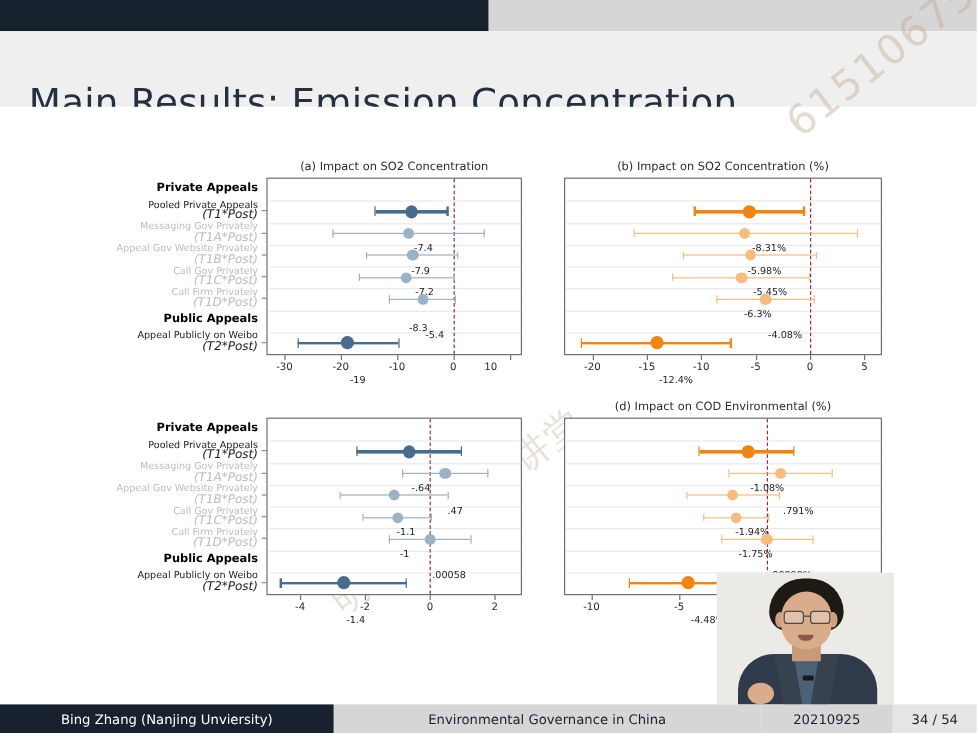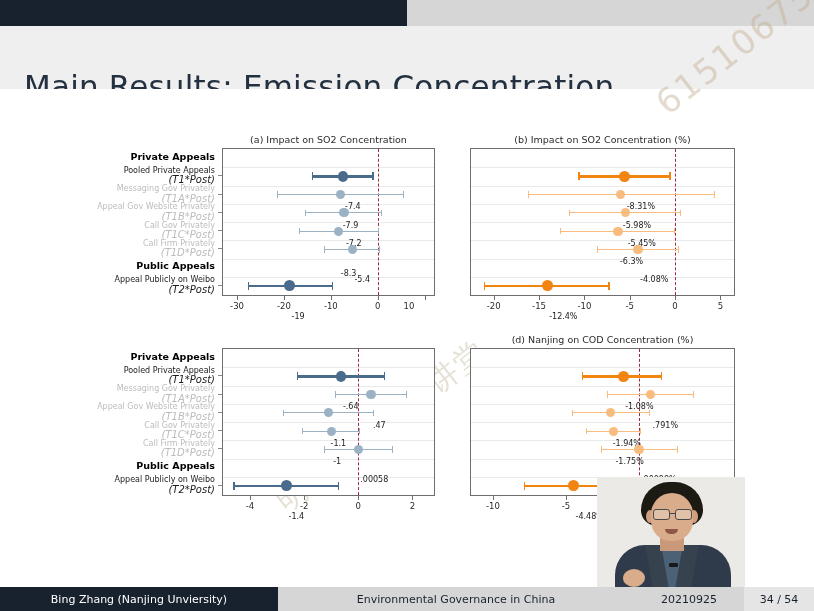--- a/index.html
+++ b/index.html
@@ -362,21 +362,21 @@
           </div>
         </div>
         <div class="ytick" style="left: 218px; top: 286.375px;"></div>
         <div class="ytick" style="left: 218px; top: 304.625px;"></div>
         <div class="ytick" style="left: 218px; top: 322.875px;"></div>
         <div class="ytick" style="left: 218px; top: 341.125px;"></div>
         <div class="ytick" style="left: 218px; top: 359.375px;"></div>
         <div class="ytick" style="left: 218px; top: 395.875px;"></div>
       </div>
       <div class="panel" style="left: 0px; top: 0px; width: 814px; height: 498px;">
-        <div class="panel-title" style="left: 470px; width: 265px; top: 245px;">(d) Nanjing on COD Concentration (%)</div>
+        <div class="panel-title" style="left: 470px; width: 265px; top: 245px;">(d) Impact on COD Environmental (%)</div>
         <div class="plotbox" style="left: 470px; top: 259px; width: 265px; height: 148px;">
           <div class="gridline" style="top: 18.25px;"></div>
           <div class="gridline" style="top: 36.5px;"></div>
           <div class="gridline" style="top: 54.75px;"></div>
           <div class="gridline" style="top: 73px;"></div>
           <div class="gridline" style="top: 91.25px;"></div>
           <div class="gridline" style="top: 109.5px;"></div>
           <div class="gridline" style="top: 127.75px;"></div>
           <div class="zeroline" style="left: 168.028px;"></div>
           <div class="ci" style="left: 111.775px; width: 78.9px; top: 26.175px; background: rgb(242, 132, 17);"></div>

